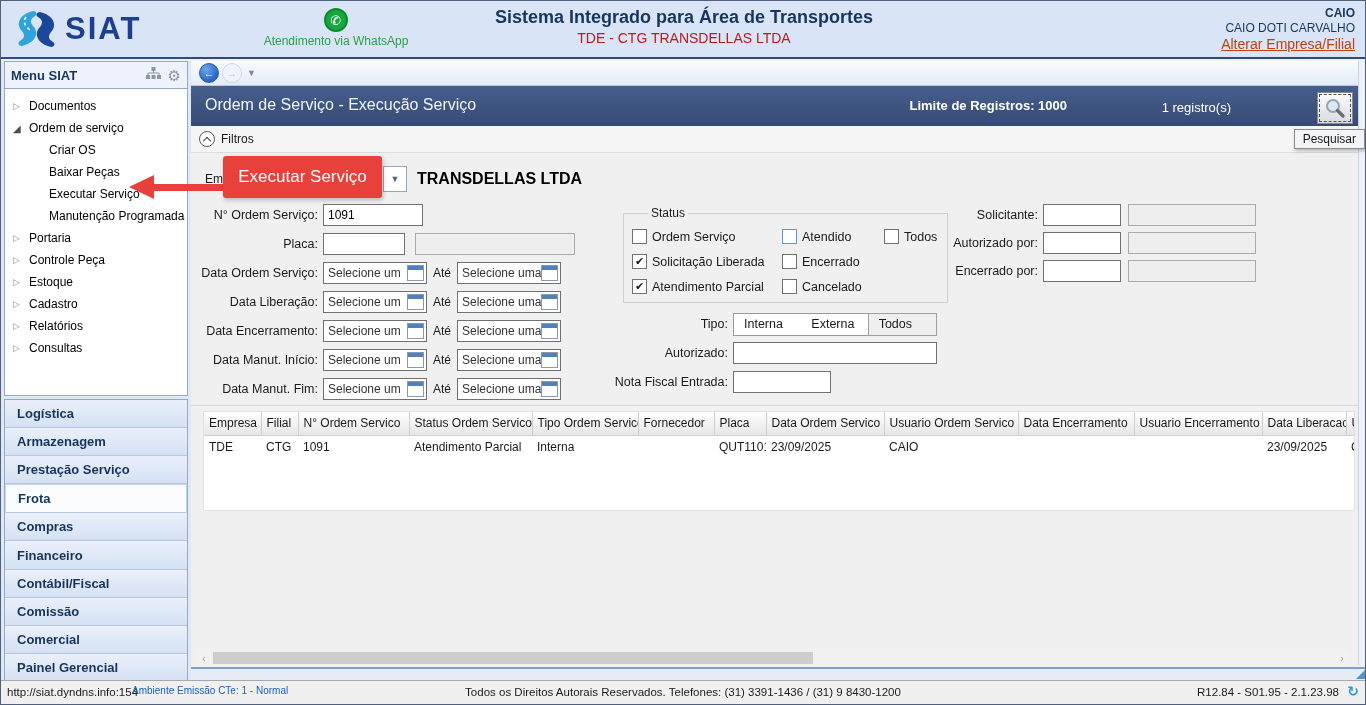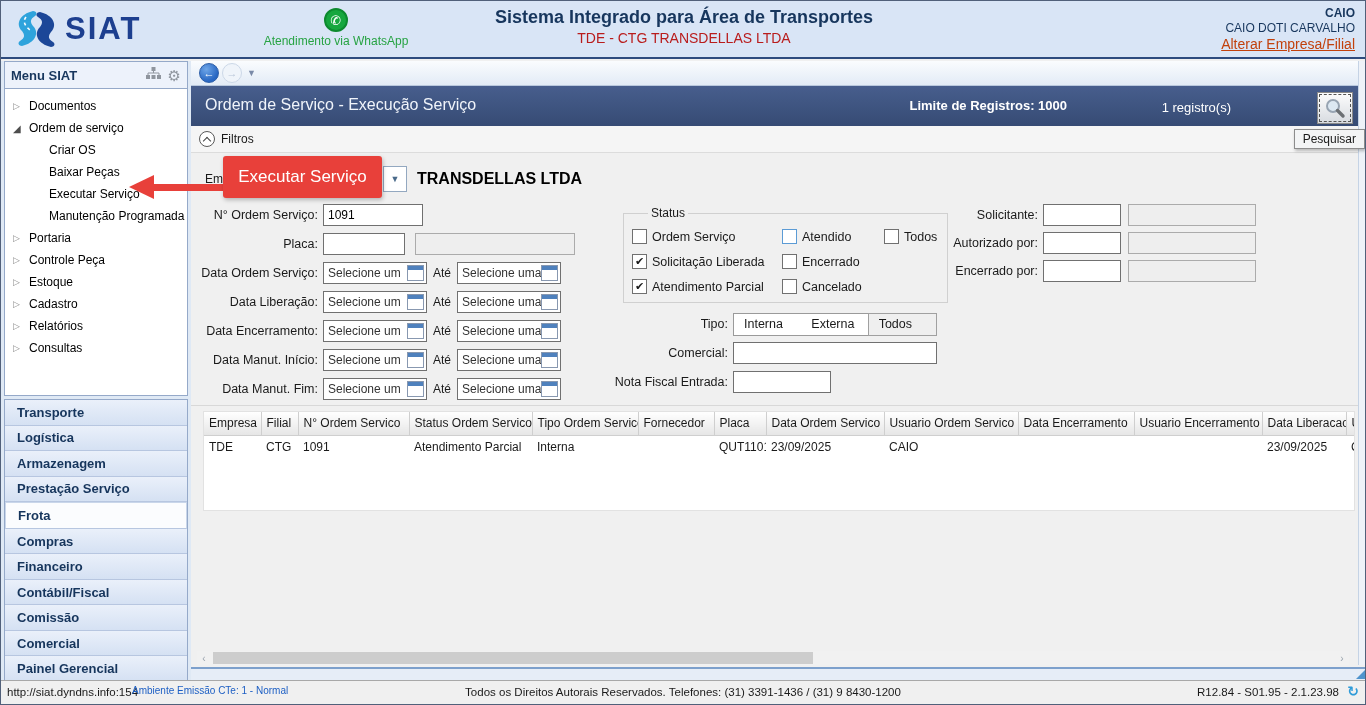--- a/index.html
+++ b/index.html
@@ -207,21 +207,20 @@
           <span class="tw">▷</span>
           <span>Relatórios</span>
         </div>
       <div class="tree-item root">
           <span class="tw">▷</span>
           <span>Consultas</span>
         </div>
     </nav>
 
     <nav class="modules">
-      <div class="module">Transporte</div>
       <div class="module">Logística</div>
       <div class="module">Armazenagem</div>
       <div class="module">Prestação Serviço</div>
       <div class="module selected">Frota</div>
       <div class="module">Compras</div>
       <div class="module">Financeiro</div>
       <div class="module">Contábil/Fiscal</div>
       <div class="module">Comissão</div>
       <div class="module">Comercial</div>
       <div class="module">Painel Gerencial</div>
@@ -392,21 +391,21 @@
       <div class="mid-rows">
         <div class="row">
           <span class="flabel">Tipo:</span>
           <span class="segmented">
             <span class="seg">Interna</span>
             <span class="seg">Externa</span>
             <span class="seg active">Todos</span>
           </span>
         </div>
         <div class="row">
-          <span class="flabel">Comercial:</span>
+          <span class="flabel">Autorizado:</span>
           <input class="tinput" style="width: 204px;">
         </div>
         <div class="row">
           <span class="flabel">Nota Fiscal Entrada:</span>
           <input class="tinput" style="width: 98px;">
         </div>
       </div>
 
       <div class="right-col">
         <div class="row">

